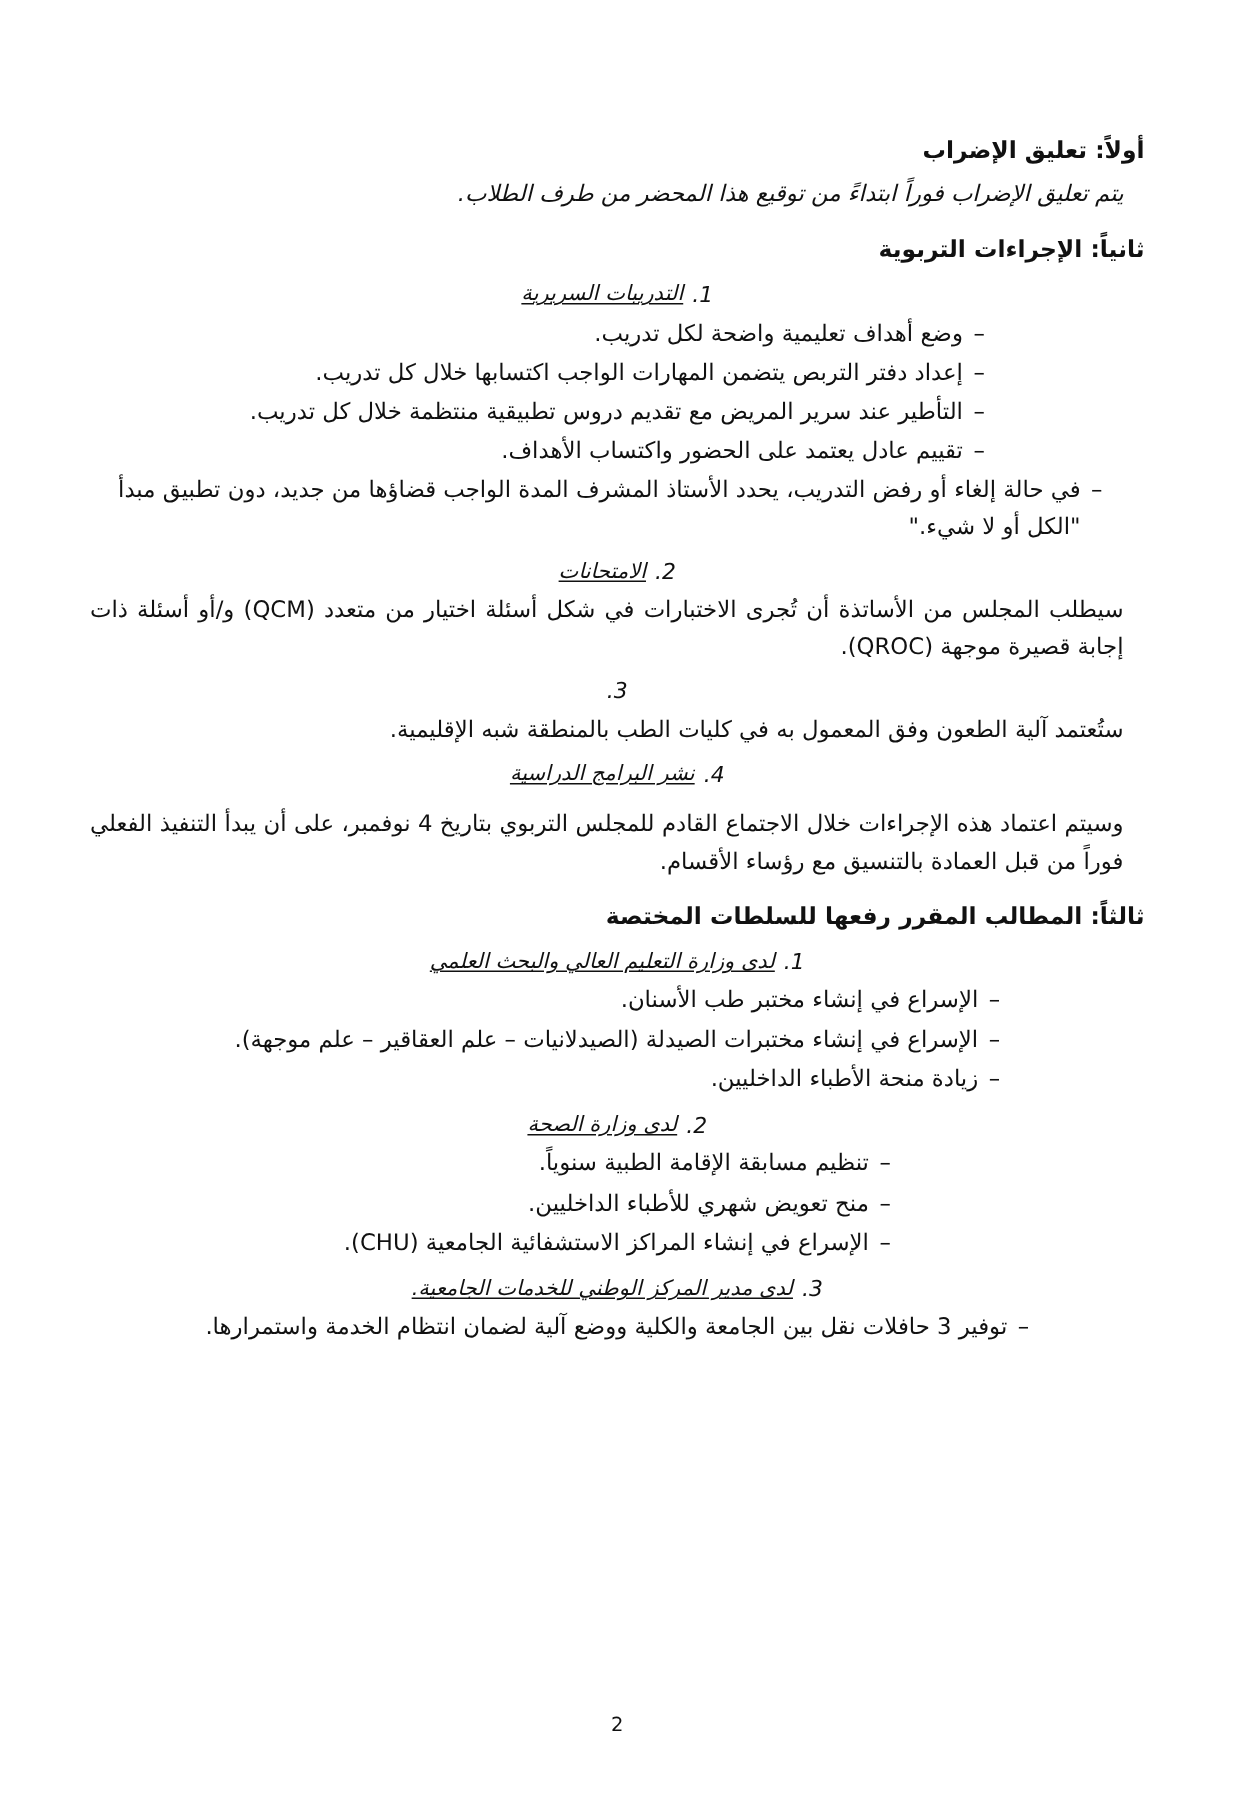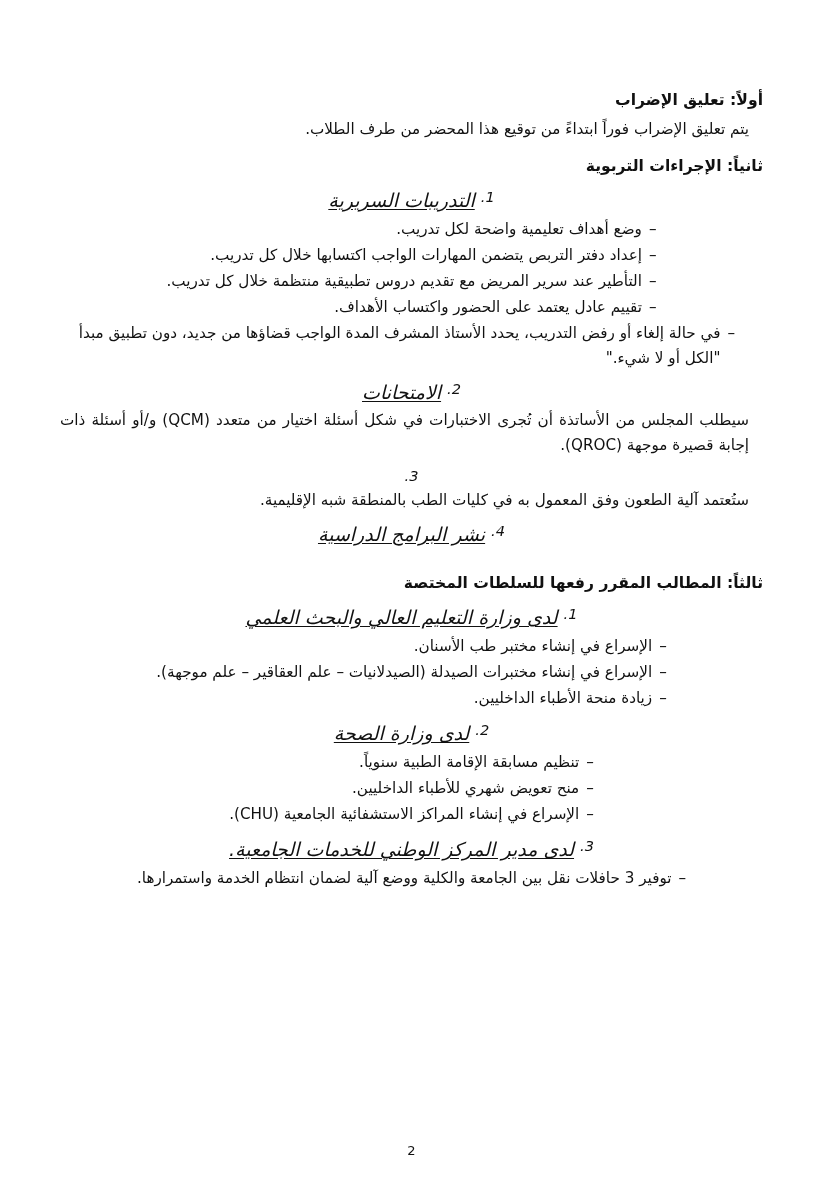--- a/index.html
+++ b/index.html
@@ -29,37 +29,38 @@
     margin: 0 0 4px 0;
   }
   .sec-title.spaced {
     margin-top: 12px;
   }
   .para {
     margin: 0 0 2px 0;
     padding-right: 14px;
     text-align: justify;
     text-align-last: right;
+    font-style: italic;
   }
   
   .num-item {
     display: flex;
     flex-direction: row;
     justify-content: center;
     gap: 6px;
     margin: 6px 0 1px 0;
     padding-right: 0;
   }
   .num-item .num {
     font-style: italic;
     font-size: 14.6px;
   }
   .num-item .num-text {
     font-style: italic;
-    font-size: 19px;
+    font-size: 14px;
     text-decoration: underline;
     text-underline-offset: 2px;
   }
   
   .dash-list {
     margin: 0;
     padding: 0;
     list-style: none;
   }
   .dash-line {
@@ -152,20 +153,21 @@
         <span class="num">3.</span>
       </div>
       <div class="wrapline">ستُعتمد آلية الطعون وفق المعمول به في كليات الطب بالمنطقة شبه الإقليمية.</div>
 
       <div class="num-item">
         <span class="num">4.</span>
         <span class="num-text">نشر البرامج الدراسية</span>
       </div>
 
       <div class="block-gap"></div>
+      <div class="wrapline">وسيتم اعتماد هذه الإجراءات خلال الاجتماع القادم للمجلس التربوي بتاريخ 4 نوفمبر، على أن يبدأ التنفيذ الفعلي فوراً من قبل العمادة بالتنسيق مع رؤساء الأقسام.</div>
     </div>
 
     <div>
       <div class="sec-title spaced">ثالثاً: المطالب المقرر رفعها للسلطات المختصة</div>
 
       <div class="num-item">
         <span class="num">1.</span>
         <span class="num-text">لدى وزارة التعليم العالي والبحث العلمي</span>
       </div>
       <div class="center-block">

